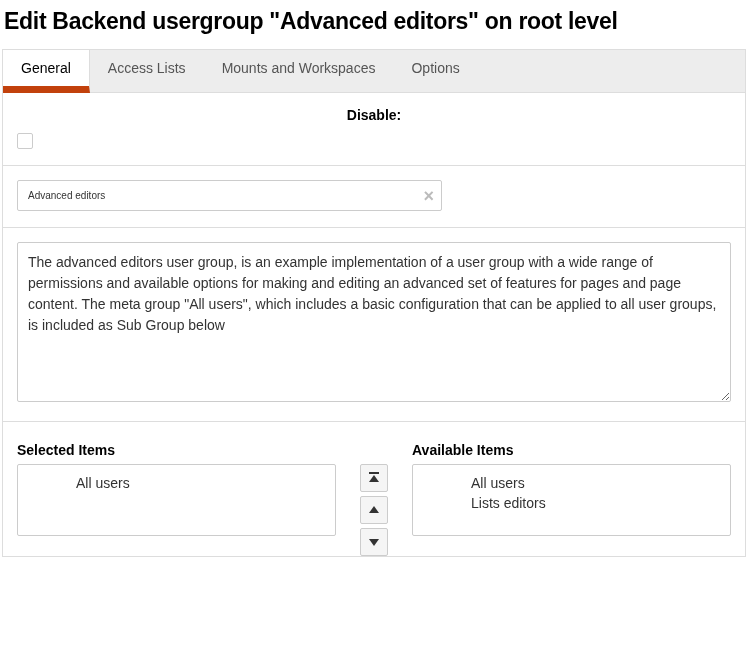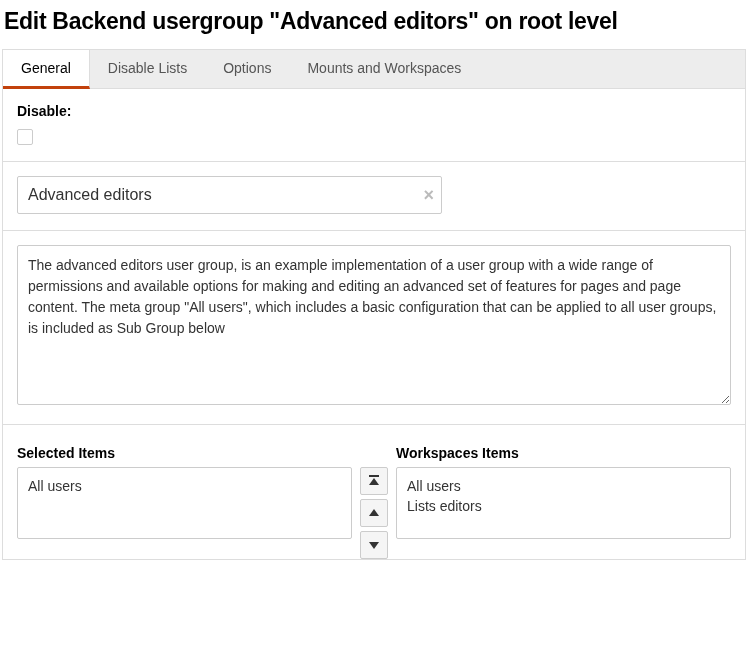--- a/index.html
+++ b/index.html
@@ -33,21 +33,21 @@
     .tab {
       padding: 10px 18px;
       font-size: 14px;
       color: #555;
       cursor: pointer;
       border-right: 1px solid #ddd;
     }
     .tab.active {
       background: #fff;
       color: #000;
-      border-bottom: 3px solid #c2410c;
+      border-bottom: 7px solid #c2410c;
       margin-bottom: -1px;
     }
     .tab:not(.active) {
       border-right: none;
     }
     .panel {
       border: 1px solid #ddd;
       border-top: 1px solid #ddd;
     }
     .section {
@@ -55,38 +55,39 @@
       border-bottom: 1px solid #ddd;
     }
     .section:last-child {
       border-bottom: none;
     }
     .label {
       font-weight: 700;
       font-size: 14px;
       margin-bottom: 10px;
       color: #000;
+      text-align: center;
     }
     .checkbox {
       width: 16px;
       height: 16px;
       border: 1px solid #ccc;
       border-radius: 2px;
       cursor: pointer;
     }
     .input-wrap {
       position: relative;
       width: 425px;
     }
     .text-input {
       width: 100%;
       padding: 9px 30px 9px 10px;
       border: 1px solid #ccc;
       border-radius: 2px;
-      font-size: 16px;
+      font-size: 10px;
       color: #333;
       font-family: inherit;
     }
     .clear-icon {
       position: absolute;
       right: 8px;
       top: 50%;
       transform: translateY(-50%);
       font-size: 18px;
       color: #bbb;
@@ -101,21 +102,21 @@
       border: 1px solid #ccc;
       border-radius: 2px;
       font-size: 14px;
       color: #333;
       font-family: inherit;
       line-height: 1.5;
       resize: vertical;
     }
     .dual-list {
       display: flex;
-      gap: 0;
+      gap: 16px;
       margin-top: 6px;
     }
     .listbox-wrap {
       flex: 1;
     }
     .listbox-label {
       font-weight: 700;
       font-size: 14px;
       margin-bottom: 6px;
       color: #000;
@@ -125,20 +126,21 @@
       border-radius: 2px;
       padding: 8px 10px;
       min-height: 72px;
       font-size: 14px;
       color: #333;
       overflow: hidden;
     }
     .list-item {
       padding: 2px 0;
       cursor: pointer;
+      margin-left: 48px;
     }
     .transfer-btns {
       display: flex;
       flex-direction: column;
       gap: 4px;
       margin: 22px 8px 0 8px;
     }
     .transfer-btn {
       width: 28px;
       height: 28px;
@@ -159,23 +161,23 @@
     }
   </style>
 </head>
 <body>
 
 <div class="page">
   <h1>Edit Backend usergroup "Advanced editors" on root level</h1>
 
   <div class="tabs">
     <div class="tab active">General</div>
-    <div class="tab">Disable Lists</div>
+    <div class="tab">Access Lists</div>
+    <div class="tab">Mounts and Workspaces</div>
     <div class="tab">Options</div>
-    <div class="tab">Mounts and Workspaces</div>
   </div>
 
   <div class="panel">
 
     <div class="section">
       <div class="label">Disable:</div>
       <div class="checkbox"></div>
     </div>
 
     <div class="section">
@@ -209,21 +211,21 @@
                 <polygon points="6,2 11,9 1,9"></polygon>
               </svg>
           </button>
           <button class="transfer-btn">
             <svg viewBox="0 0 12 12">
                 <polygon points="1,3 11,3 6,10"></polygon>
               </svg>
           </button>
         </div>
         <div class="listbox-wrap">
-          <div class="listbox-label">Workspaces Items</div>
+          <div class="listbox-label">Available Items</div>
           <div class="listbox">
             <div class="list-item">All users</div>
             <div class="list-item">Lists editors</div>
           </div>
         </div>
       </div>
     </div>
 
   </div>
 </div>

